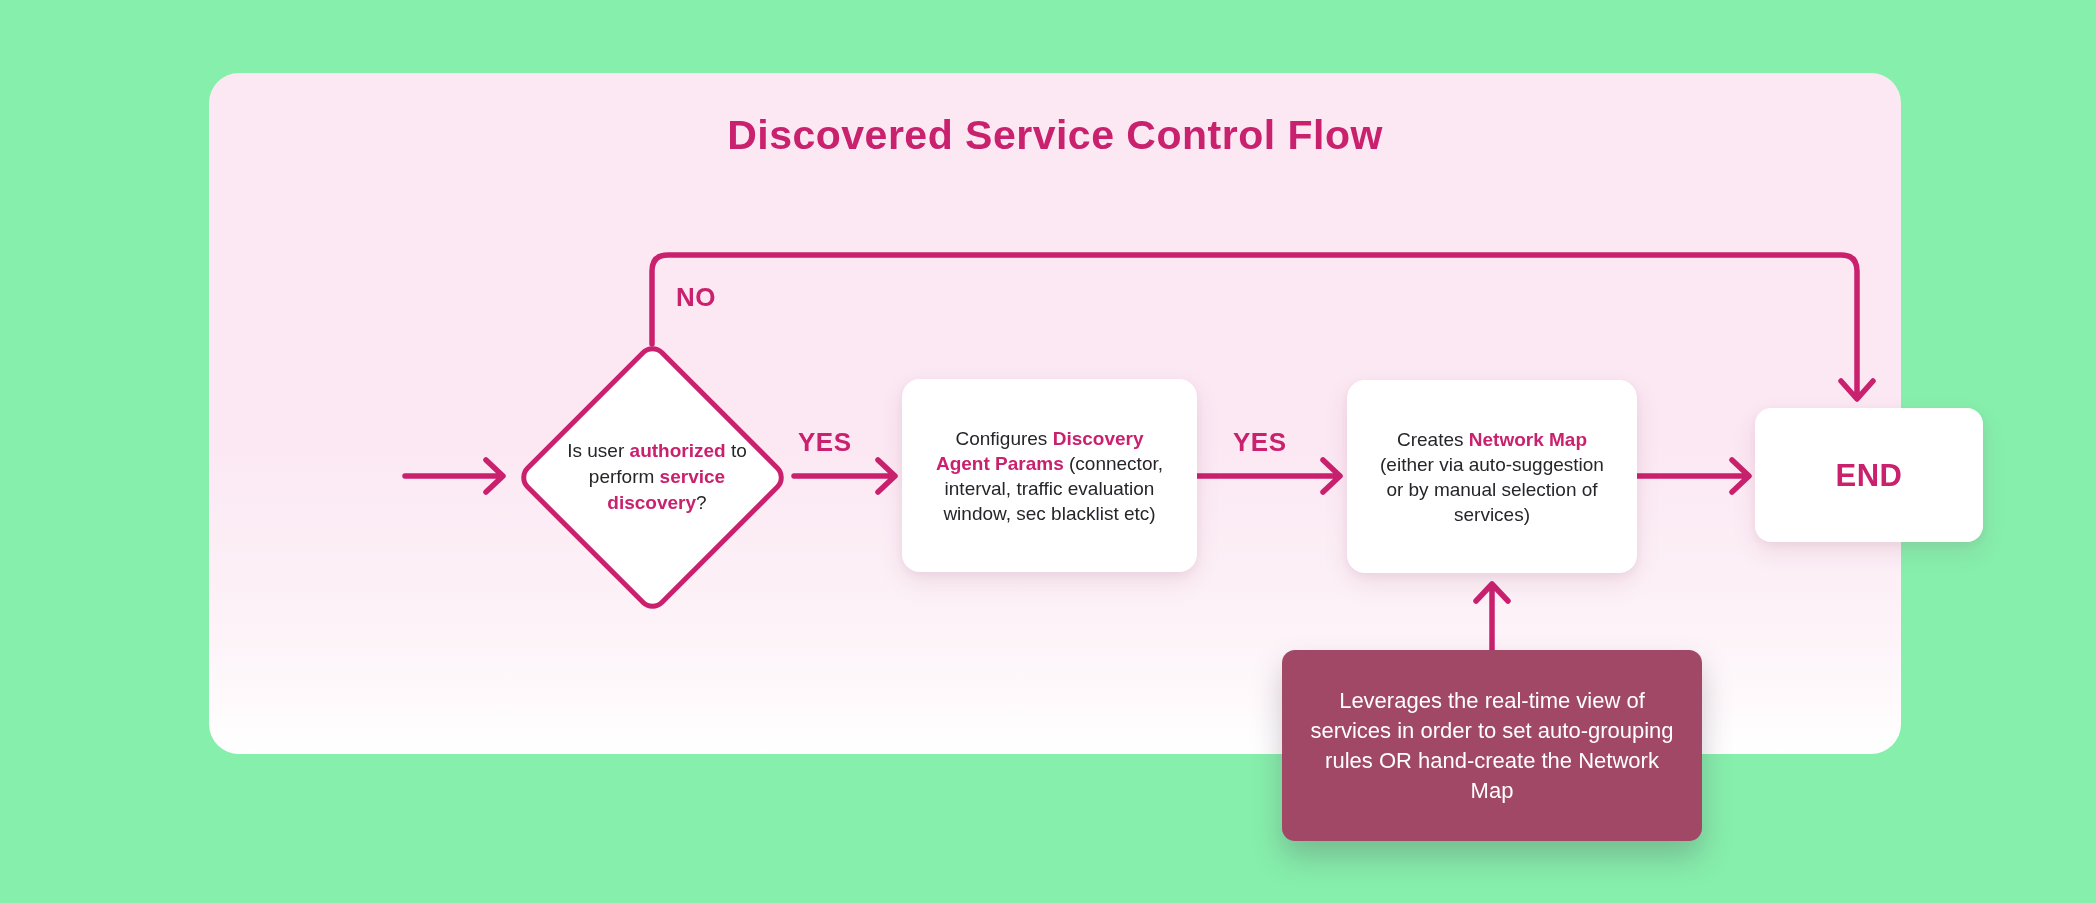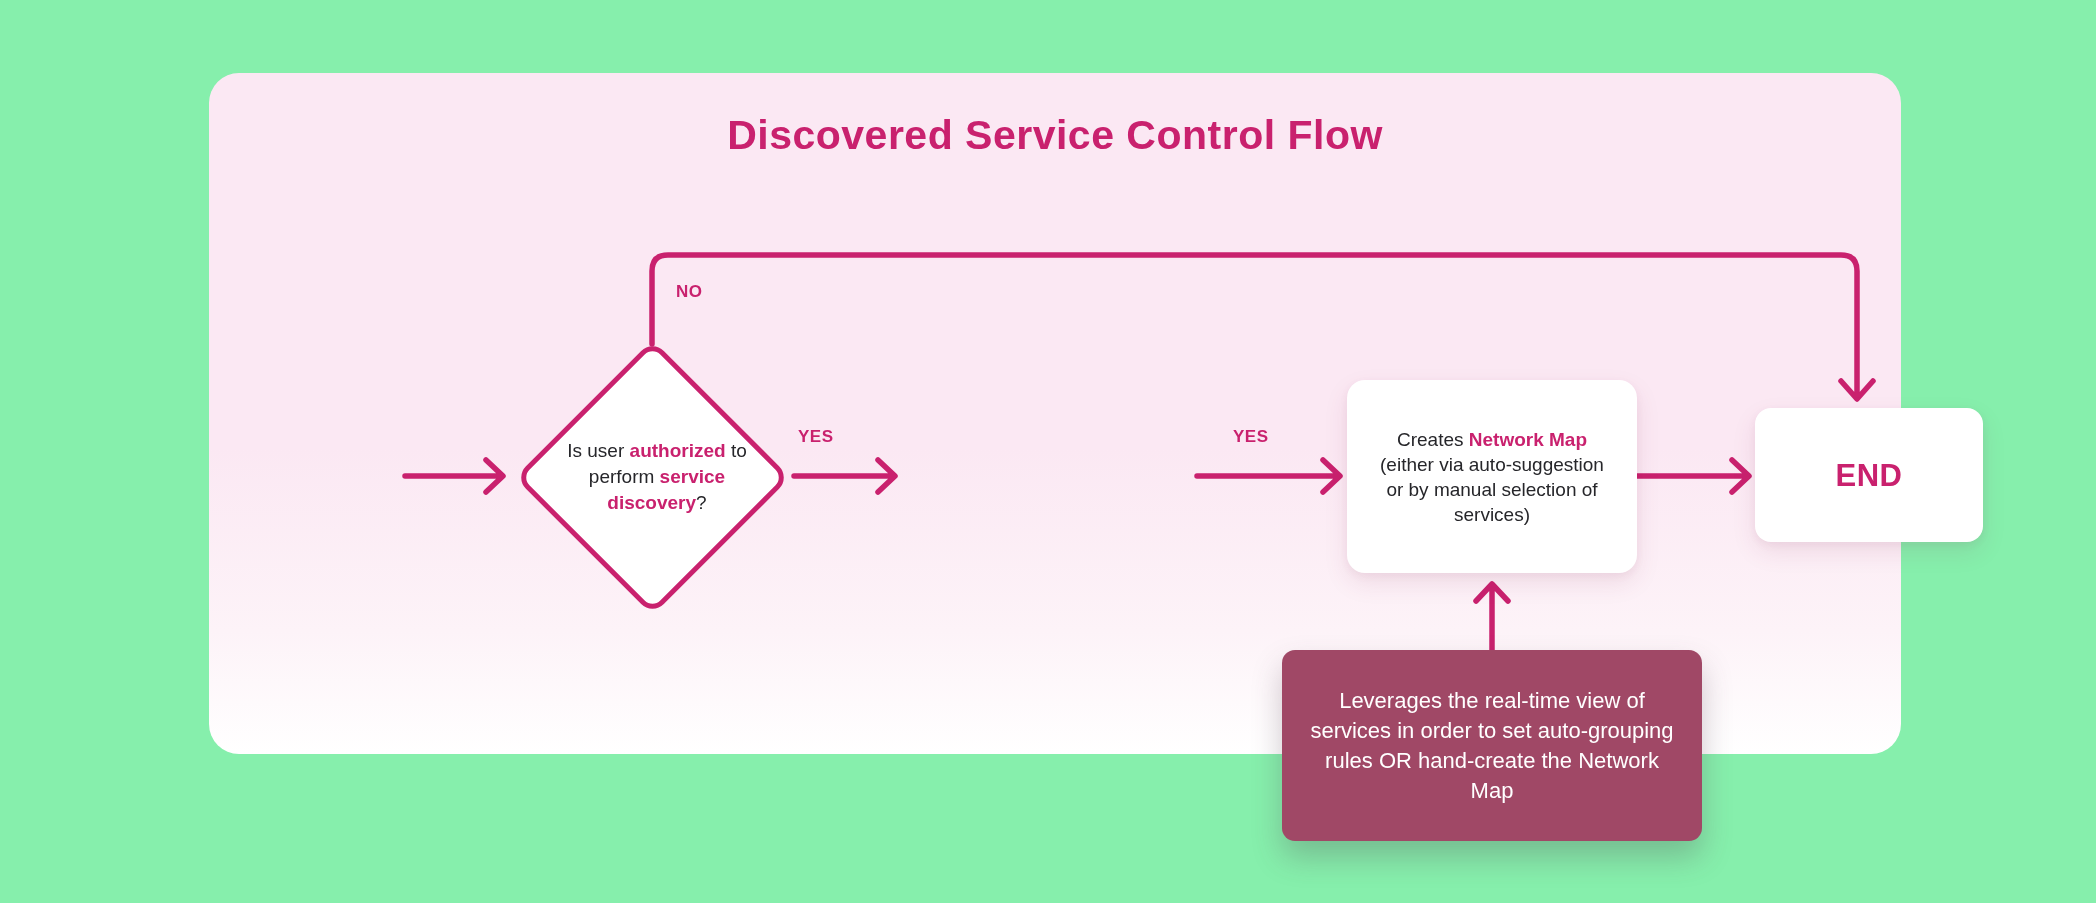--- a/index.html
+++ b/index.html
@@ -95,21 +95,21 @@
     justify-content: center;
     text-align: center;
     color: #26262A;
     font-size: 19px;
     line-height: 26px;
   }
   .diamond-text p { width: 180px; margin-left: 9px; }
 
   .edge-label {
     position: absolute;
-    font-size: 17px;
+    font-size: 26px;
     font-weight: 800;
     color: #C9216E;
     letter-spacing: 0.5px;
   }
   .label-yes-1 { left: 798px;  top: 427px; }
   .label-yes-2 { left: 1233px; top: 427px; }
   .label-no    { left: 676px;  top: 282px; }
 
   .note-card {
     position: absolute;
@@ -149,20 +149,23 @@
   <div class="edge-label label-yes-1">YES</div>
   <div class="edge-label label-yes-2">YES</div>
   <div class="edge-label label-no">NO</div>
 
 
   <div class="diamond-shape"></div>
   <div class="diamond-text">
     <p><span>Is user </span><span class="em">authorized</span><span> to perform </span><span class="em">service discovery</span><span>?</span></p>
   </div>
 
+  <div class="node node-config">
+    <p><span>Configures </span><span class="em">Discovery Agent Params</span><span> (connector, interval, traffic evaluation window, sec blacklist etc)</span></p>
+  </div>
 
   <div class="node node-create">
     <p><span>Creates </span><span class="em">Network Map</span><span> (either via auto-suggestion or by manual selection of services)</span></p>
   </div>
 
   <div class="node node-end">
     <span>END</span>
   </div>
 
   <div class="note-card">

